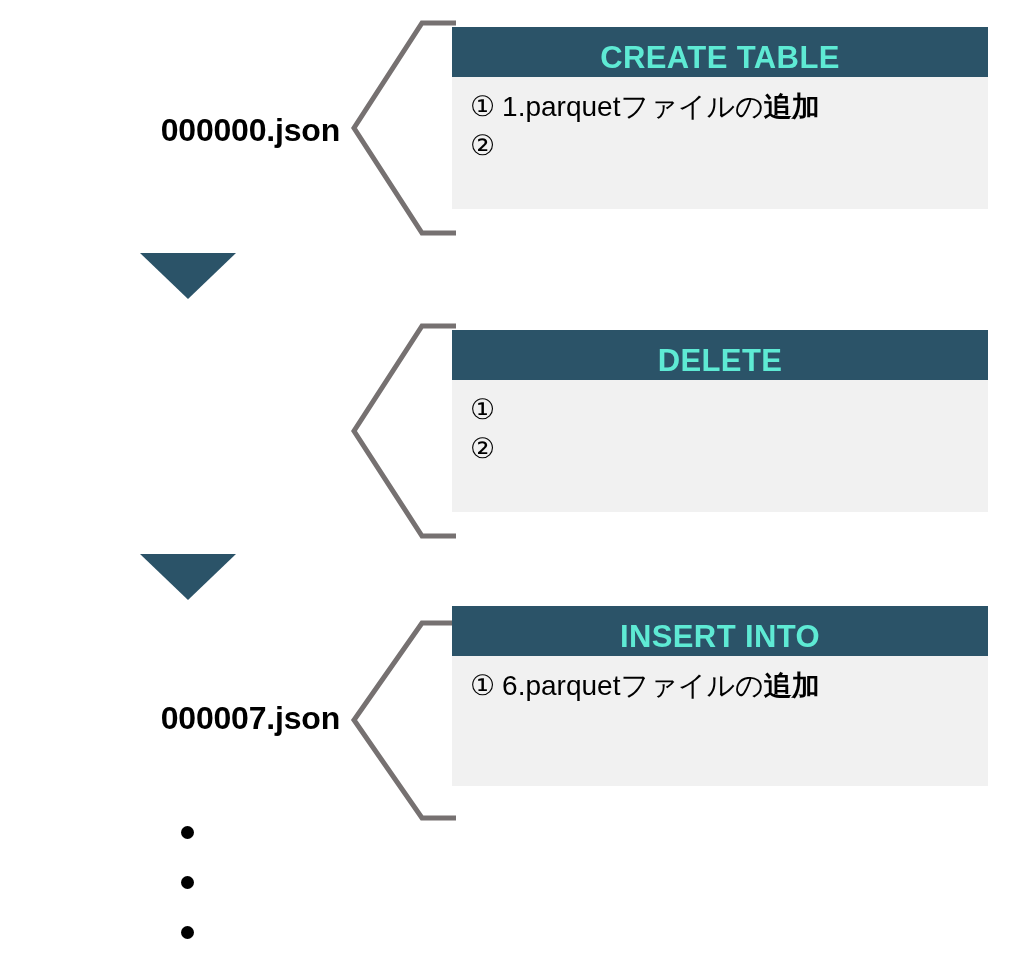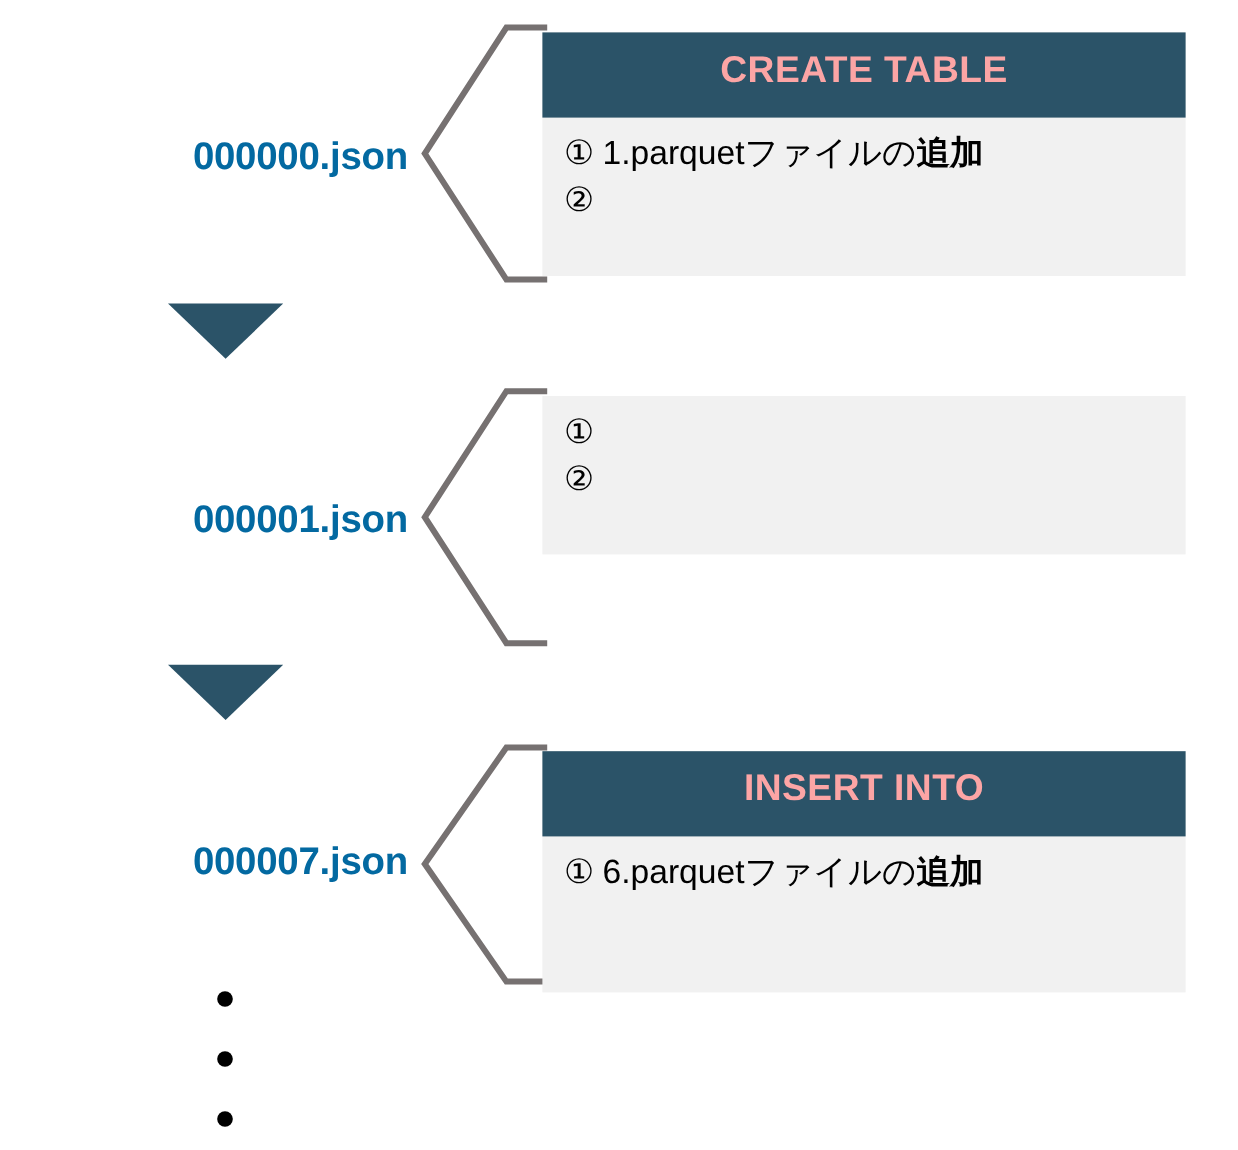--- a/index.html
+++ b/index.html
@@ -22,21 +22,21 @@
     background: #ffffff;
     overflow: hidden;
   }
 
   
   .version-label {
     position: absolute;
     font-size: 32px;
     font-weight: bold;
     letter-spacing: -0.2px;
-    color: #0369a1;
+    color: #000000;
     white-space: nowrap;
     text-align: right;
     right: 692px;              
     transform: translateY(-50%);
   }
 
   
   .brace {
     position: absolute;
     left: 348px;
@@ -46,22 +46,22 @@
 
   
   .card {
     position: absolute;
     left: 452px;
     width: 536px;
     background: #f1f1f1;
   }
   .card-header {
     background: #2b5368;
-    color: #fca5a5;
-    height: 71px;
+    color: #5eead4;
+    height: 50px;
     line-height: 61px;
     text-align: center;
     font-size: 31px;
     font-weight: bold;
     letter-spacing: 0.4px;
   }
   .card-body {
     padding: 10px 0 10px 18px;
     box-sizing: border-box;
   }
@@ -128,50 +128,50 @@
         <span class="row-text"><span>1.parquetファイルの</span><b>追加</b></span>
       </div>
       <div class="card-row">
         <span class="row-marker">②</span>
       </div>
     </div>
   </div>
 
   <div class="arrow-down" style="left:140px; top:253px;"></div>
 
-  <div class="version-label" style="top:433px;">000001.json</div>
 
   <div class="brace" style="top:321px; height:220px;">
     <svg viewBox="0 0 108 220" preserveAspectRatio="none" aria-hidden="true">
       <path d="M108 5 L74 5 L6 110 L74 215 L108 215" fill="none" stroke="#767171" stroke-width="5" stroke-linecap="square" stroke-linejoin="miter"></path>
     </svg>
   </div>
 
   <div class="card" style="top:330px;">
+    <div class="card-header">DELETE</div>
     <div class="card-body" style="height:132px;">
       <div class="card-row">
         <span class="row-marker">①</span>
       </div>
       <div class="card-row">
         <span class="row-marker">②</span>
       </div>
     </div>
   </div>
 
   <div class="arrow-down" style="left:140px; top:554px;"></div>
 
   <div class="version-label" style="top:718px;">000007.json</div>
 
   <div class="brace" style="top:618px; height:205px;">
     <svg viewBox="0 0 108 205" preserveAspectRatio="none" aria-hidden="true">
       <path d="M108 5 L74 5 L6 102 L74 200 L108 200" fill="none" stroke="#767171" stroke-width="5" stroke-linecap="square" stroke-linejoin="miter"></path>
     </svg>
   </div>
 
-  <div class="card" style="top:626px;">
+  <div class="card" style="top:606px;">
     <div class="card-header">INSERT INTO</div>
     <div class="card-body" style="height:130px;">
       <div class="card-row">
         <span class="row-marker">①</span>
         <span class="row-text"><span>6.parquetファイルの</span><b>追加</b></span>
       </div>
     </div>
   </div>
 
   <div class="ellipsis">

